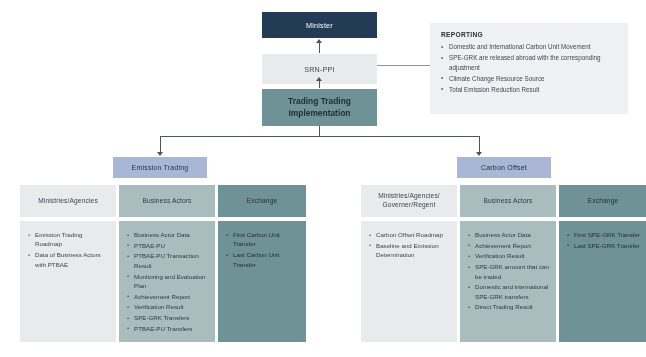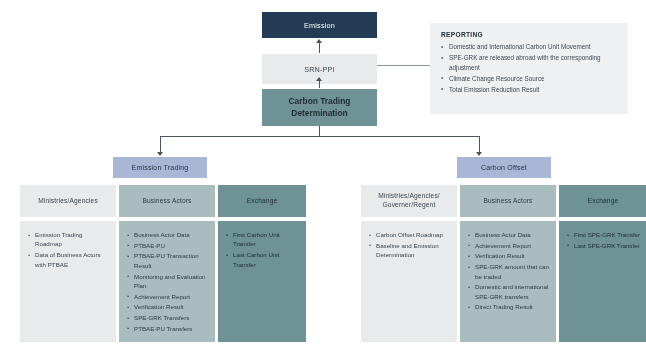--- a/index.html
+++ b/index.html
@@ -189,29 +189,29 @@
   .tone-mid li::before { color: #43545b; }
   .tone-dark { background: #6f9296; color: #1e2d33; }
   .tone-dark li::before { color: #2b3c42; }
 </style>
 </head>
 <body>
 
 <div id="canvas">
 
   <div class="box" id="minister-box">
-    <span>Emission</span>
+    <span>Minister</span>
   </div>
 
   <div class="box" id="srn-box">
     <span>SRN-PPI</span>
   </div>
 
   <div class="box" id="cti-box">
-    <span>Carbon Trading Determination</span>
+    <span>Trading Trading Implementation</span>
   </div>
 
   <div class="vline" id="line-srn-minister"></div>
   <div class="arrow-up" id="arrow-srn-minister"></div>
   <div class="vline" id="line-cti-srn"></div>
   <div class="arrow-up" id="arrow-cti-srn"></div>
   <div class="hline" id="line-srn-reporting"></div>
 
   <div id="reporting-box">
     <div id="reporting-title">REPORTING</div>

